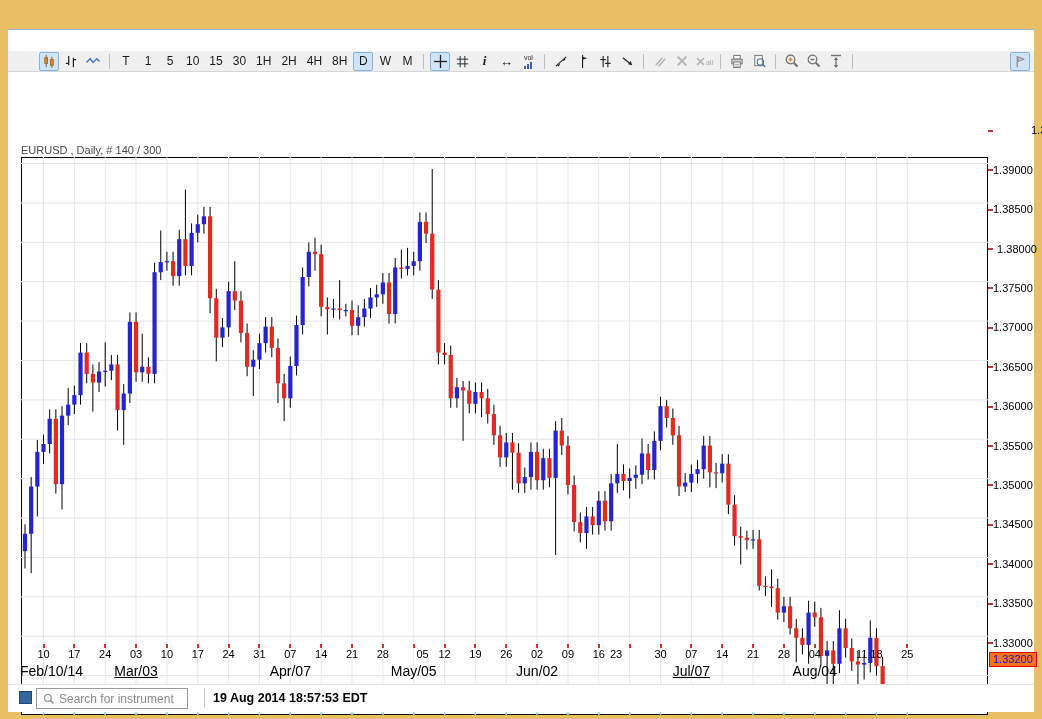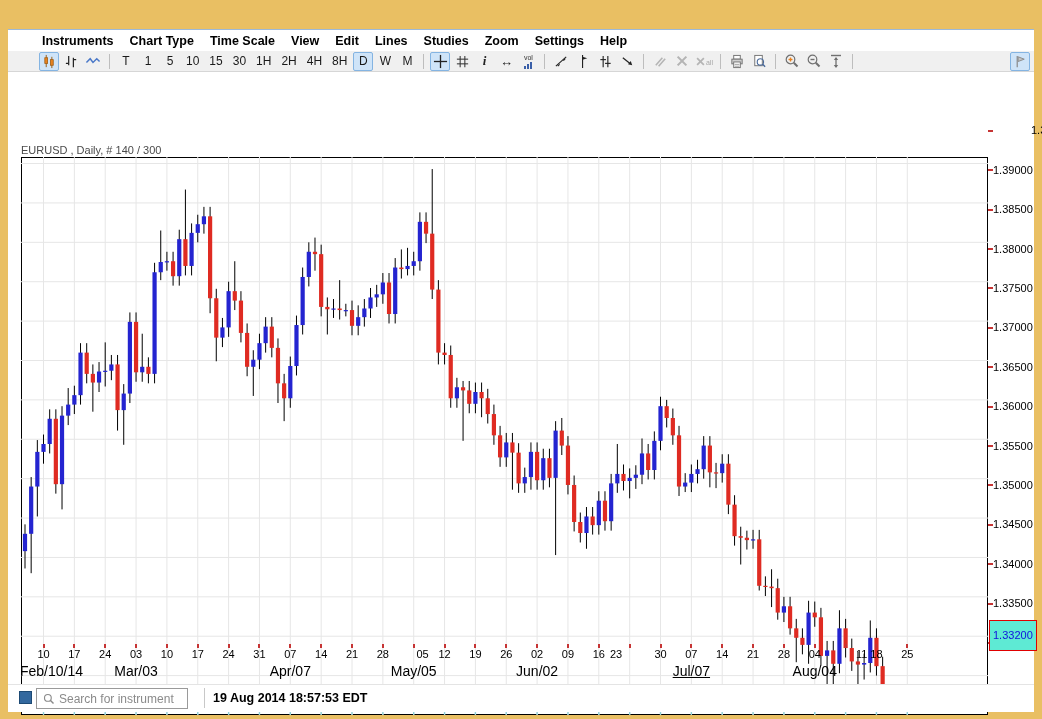--- a/index.html
+++ b/index.html
@@ -44,52 +44,40 @@
   
   #chart-region { position:absolute; left:8px; top:72px; width:1026px; height:612px; background:#fff; }
   #instrument-label { position:absolute; left:13px; top:72px; font-size:11px; color:#4a4a4a; }
   #plot-frame { position:absolute; left:13px; top:85px; width:967px; height:558px; border:1px solid #000; background:#fff; }
   #plot-svg { position:absolute; left:13px; top:85px; }
   .y-label { position:absolute; left:985px; width:48px; font-size:11px; color:#000; }
   .y-tick { position:absolute; left:980px; width:5px; height:2px; background:#c63434; }
   .x-tick { position:absolute; top:644px; width:2px; height:4px; background:#c63434; }
   .x-label { position:absolute; top:648px; width:30px; text-align:center; font-size:11px; color:#000; }
   .month-label { position:absolute; top:663px; width:62px; text-align:center; font-size:14px; color:#000; }
-  #price-tag { position:absolute; border:1px solid #e00000; background:#5eead4; color:#1212dd; font-size:11px; padding:8px 3px; line-height:13px; }
+  #price-tag { position:absolute; border:1px solid #e00000; background:#f97316; color:#1212dd; font-size:11px; padding:0 3px; line-height:13px;margin-top:32px; }
 
   
   #statusbar { position:absolute; left:8px; top:684px; width:1026px; height:28px; background:#fff; border-top:1px solid #e4e4e4; }
   #status-square { position:absolute; left:11px; top:6px; width:13px; height:13px; background:#33689e; border:1px solid #1d4a75; }
   #search-box { position:absolute; left:28px; top:3px; width:152px; height:21px; border:1px solid #9a9a9a; background:#fff; display:flex; align-items:center; }
   #search-box svg { margin:0 4px 0 6px; }
   #search-input { border:none; outline:none; width:118px; font-size:12px; color:#333; font-family:"Liberation Sans", sans-serif; }
   #search-input::placeholder { color:#8a8a8a; }
   #status-sep { position:absolute; left:196px; top:3px; width:1px; height:20px; background:#c8c8c8; }
   #timestamp { position:absolute; left:205px; top:6px; font-size:12.5px; font-weight:bold; color:#000; }
 </style>
 </head>
 <body>
 
 <div id="window">
 
 
   <div id="client"></div>
 
-  <div id="menubar">
-    <span class="menu-item">Instruments</span>
-    <span class="menu-item">Chart Type</span>
-    <span class="menu-item">Time Scale</span>
-    <span class="menu-item">View</span>
-    <span class="menu-item">Edit</span>
-    <span class="menu-item">Lines</span>
-    <span class="menu-item">Studies</span>
-    <span class="menu-item">Zoom</span>
-    <span class="menu-item">Settings</span>
-    <span class="menu-item">Help</span>
-  </div>
 
   <div id="toolbar">
     <div class="tb-btn sel">
       <svg width="15" height="15" viewBox="0 0 16 16">
         <line x1="4.5" y1="1" x2="4.5" y2="14" stroke="#9a5a10" stroke-width="1"></line>
         <rect x="3" y="4" width="3" height="6" fill="#e8821e" stroke="#9a5a10" stroke-width="0.8"></rect>
         <line x1="10.5" y1="3" x2="10.5" y2="15" stroke="#9a5a10" stroke-width="1"></line>
         <rect x="9" y="6" width="3" height="6" fill="#e8821e" stroke="#9a5a10" stroke-width="0.8"></rect>
       </svg>
     </div>
@@ -616,21 +604,21 @@
         <rect x="859.53" y="509.15628970775106" width="4.2" height="33.08767471410408" fill="#df2b22"></rect>
         <line x1="0" y1="542.2439644218551" x2="967" y2="542.2439644218551" stroke="#1212dd" stroke-width="1" stroke-dasharray="7 5"></line>
       </svg>
       <div id="axes-layer">
         <div class="y-label" style="top: 52.4288px; margin-left: 38px;">1.39500</div>
         <div class="y-tick" style="top: 57.9288px;"></div>
         <div class="y-label" style="top: 91.8189px;">1.39000</div>
         <div class="y-tick" style="top: 97.3189px;"></div>
         <div class="y-label" style="top: 131.209px;">1.38500</div>
         <div class="y-tick" style="top: 136.709px;"></div>
-        <div class="y-label" style="top: 170.599px;">1.38000</div>
+        <div class="y-label" style="top: 170.599px; text-align: center;">1.38000</div>
         <div class="y-tick" style="top: 176.099px;"></div>
         <div class="y-label" style="top: 209.989px;">1.37500</div>
         <div class="y-tick" style="top: 215.489px;"></div>
         <div class="y-label" style="top: 249.379px;">1.37000</div>
         <div class="y-tick" style="top: 254.879px;"></div>
         <div class="y-label" style="top: 288.769px;">1.36500</div>
         <div class="y-tick" style="top: 294.269px;"></div>
         <div class="y-label" style="top: 328.159px;">1.36000</div>
         <div class="y-tick" style="top: 333.659px;"></div>
         <div class="y-label" style="top: 367.55px;">1.35500</div>
@@ -697,21 +685,21 @@
         <div class="x-label" style="left: 760.91px; top: 576px;">28</div>
         <div class="x-tick" style="left: 805.76px; top: 572px;"></div>
         <div class="x-label" style="left: 791.76px; top: 576px;">04</div>
         <div class="x-tick" style="left: 836.61px; top: 572px;"></div>
         <div class="x-label" style="left: 822.61px; top: 576px; margin-left: 16px;">11</div>
         <div class="x-tick" style="left: 867.46px; top: 572px;"></div>
         <div class="x-label" style="left: 853.46px; top: 576px;">18</div>
         <div class="x-tick" style="left: 898.31px; top: 572px;"></div>
         <div class="x-label" style="left: 884.31px; top: 576px;">25</div>
         <div class="month-label" style="left: 12px; top: 591px;">Feb/10/14</div>
-        <div class="month-label" style="left: 97.06px; top: 591px;">Mar/03</div>
+        <div class="month-label" style="left: 97.06px; top: 591px; text-decoration: underline;">Mar/03</div>
         <div class="month-label" style="left: 251.31px; top: 591px;">Apr/07</div>
         <div class="month-label" style="left: 374.71px; top: 591px;">May/05</div>
         <div class="month-label" style="left: 498.11px; top: 591px;">Jun/02</div>
         <div class="month-label" style="left: 652.36px; top: 591px; text-decoration: underline;">Jul/07</div>
         <div class="month-label" style="left: 775.76px; top: 591px;">Aug/04</div>
       </div>
     <div id="price-tag" style="left: 981px; top: 547.744px;">1.33200</div>
   </div>
 
   <div id="statusbar">

